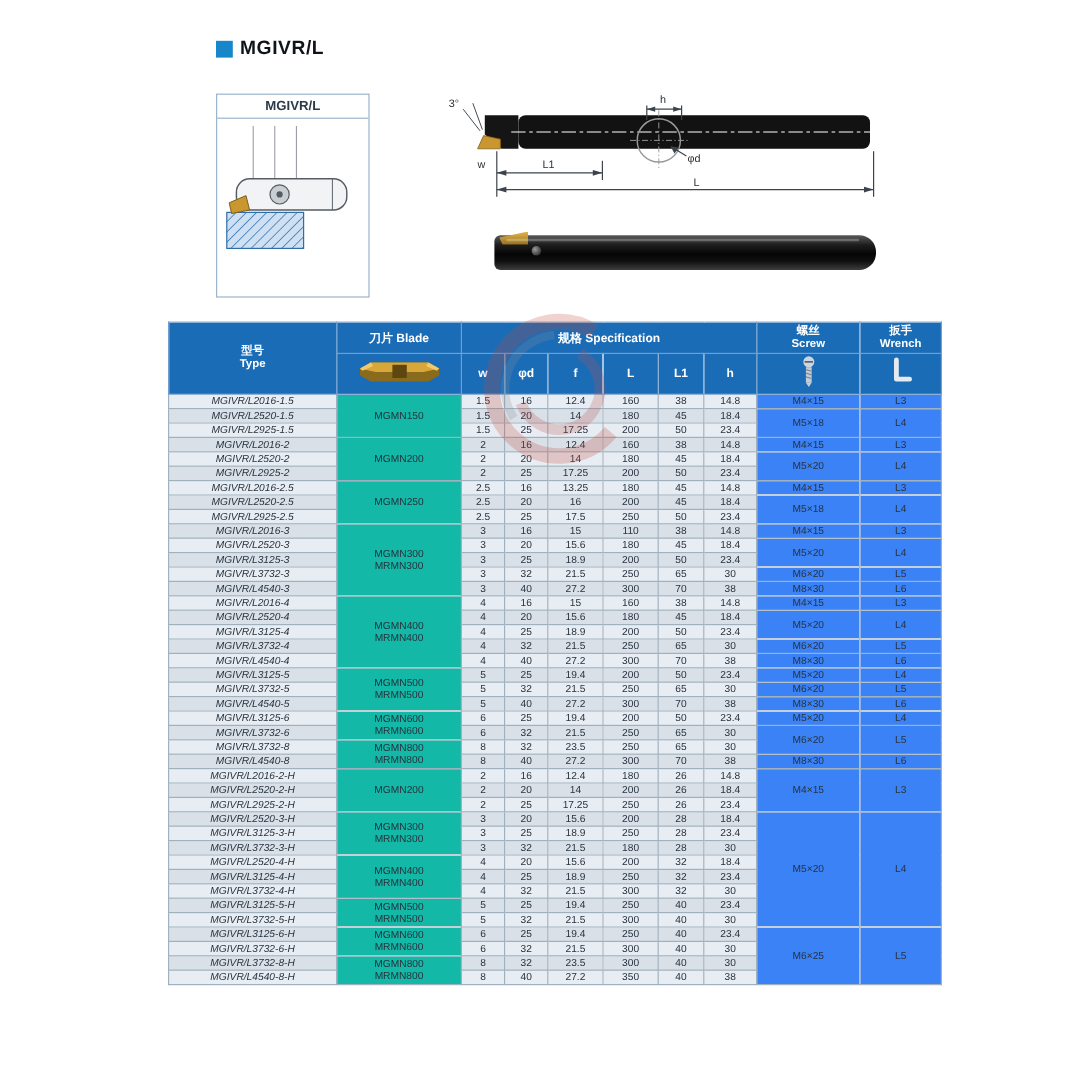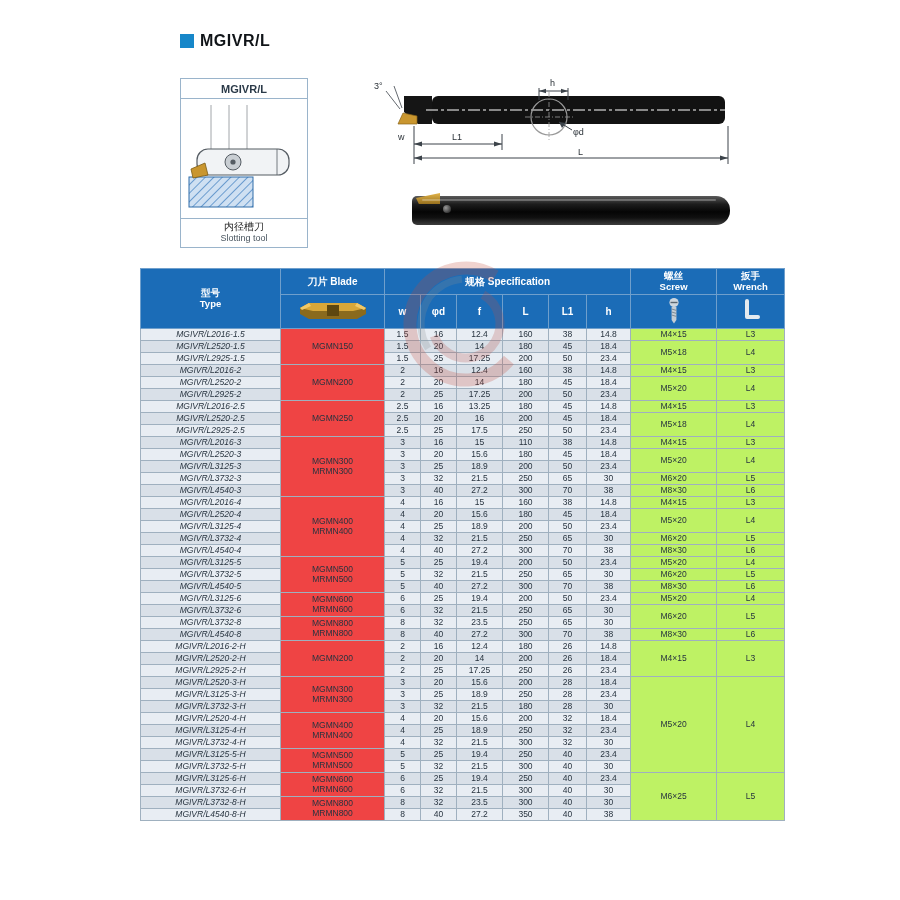--- a/index.html
+++ b/index.html
@@ -41,22 +41,22 @@
 
   
   .spec-table{position:absolute;left:0;top:248px;width:644px;border-collapse:collapse;table-layout:fixed;z-index:2;}
   .spec-table th,.spec-table td{border:1px solid #9fb0bf;text-align:center;vertical-align:middle;padding:0;overflow:hidden;white-space:nowrap;}
   .spec-table thead th{background:#1b6cb7;color:#fff;border:1px solid #6f9fcc;font-weight:bold;}
   .h1 th{height:26px;font-size:10px;}
   .h2 th{height:34px;font-size:10px;}
   .th-2l div{line-height:1.15;font-size:9.5px;}
   .spec-table td{height:12px;font-size:8.5px;line-height:1.1;color:#27333f;}
   .c-type{color:#203448;font-style:italic;}
-  .c-blade{background:#ef4444;font-size:8.5px;line-height:1.3;}
-  .c-screw,.c-wrench{background:#bef264;}
+  .c-blade{background:#14b8a6;font-size:8.5px;line-height:1.3;}
+  .c-screw,.c-wrench{background:#3b82f6;}
   .r-a{background:#e8edf3;}
   .r-b{background:#d9e0e8;}
 </style>
 </head>
 <body>
 
 <div class="page">
   <div class="content">
 
     <div class="title-row">
@@ -77,24 +77,20 @@
           <line x1="30" y1="6" x2="30" y2="52" stroke="#8a8f95" stroke-width="0.8"></line>
           <line x1="48" y1="6" x2="48" y2="52" stroke="#8a8f95" stroke-width="0.8"></line>
           <line x1="66" y1="6" x2="66" y2="52" stroke="#8a8f95" stroke-width="0.8"></line>
           <rect x="8" y="78" width="64" height="30" fill="url(#hch)" stroke="#2f6da9" stroke-width="1"></rect>
           <rect x="16" y="50" width="92" height="26" rx="11" fill="#f1f3f5" stroke="#555c63" stroke-width="1.2"></rect>
           <line x1="96" y1="50" x2="96" y2="76" stroke="#555c63" stroke-width="0.8"></line>
           <circle cx="52" cy="63" r="8" fill="#c9ced3" stroke="#555c63" stroke-width="1"></circle>
           <circle cx="52" cy="63" r="2.6" fill="#555c63"></circle>
           <polygon points="10,70 24,64 27,76 12,79" fill="#c9962f" stroke="#7c5c14" stroke-width="0.8"></polygon>
         </svg>
-      </div>
-      <div class="diagram-caption">
-        <div class="cap-cn">内径槽刀</div>
-        <div class="cap-en">Slotting tool</div>
       </div>
     </div>
 
     <div class="drawing">
       <svg width="444" height="100" viewBox="0 0 444 100">
 
         <text class="dimtxt" x="34" y="11">3°</text>
         <line x1="46" y1="13" x2="60" y2="31" stroke="#3c434a" stroke-width="0.8"></line>
         <line x1="54" y1="8" x2="62" y2="30" stroke="#3c434a" stroke-width="0.8"></line>
 

